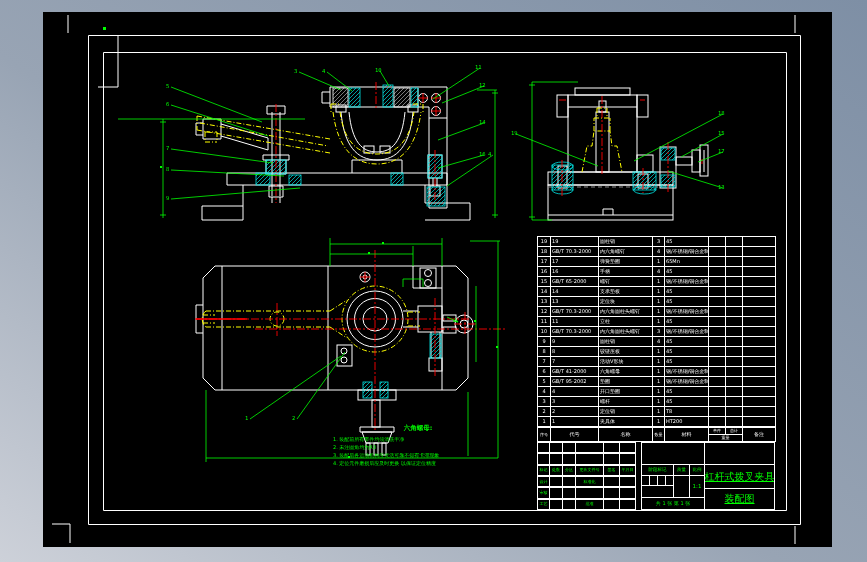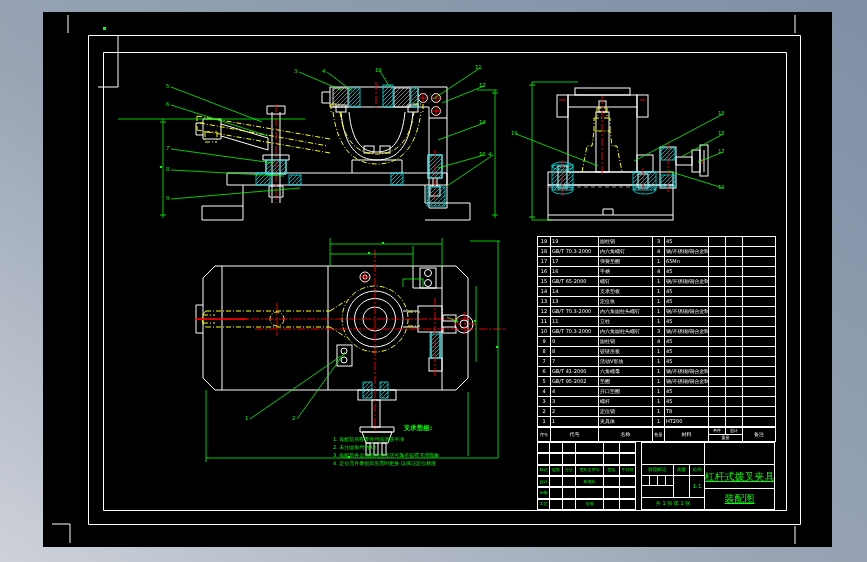--- a/index.html
+++ b/index.html
@@ -235,21 +235,21 @@
       <line x1="250" y1="419" x2="341" y2="356" stroke="#00ff00" stroke-width="0.8"></line>
       <text x="245" y="420" fill="#00ff00" font-size="5.5" font-family="&quot;DejaVu Sans Mono&quot;,monospace">1</text>
       <line x1="297" y1="419" x2="345" y2="352" stroke="#00ff00" stroke-width="0.8"></line>
       <text x="292" y="420" fill="#00ff00" font-size="5.5" font-family="&quot;DejaVu Sans Mono&quot;,monospace">2</text>
     </g>
 </svg>
 
 <div class="greendot abs" style="left:103px;top:27px"></div>
 
 <div class="tech">
-  <div class="t">支承垫板:</div>
+  <div class="t">六角螺母:</div>
   <div id="tech-items">
       <div class="i">1. 装配前所有零件均须清洗干净</div>
       <div class="i">2. 未注圆角均为R3</div>
       <div class="i">3. 装配后各运动机构应灵活可靠不得有卡滞现象</div>
       <div class="i">4. 定位元件磨损后应及时更换  以保证定位精度</div>
     </div>
 </div>
 
 <table class="ptbl abs" id="bom-rows" style="left:537px;top:236px;width:238px;height:191px">
   <colgroup>

